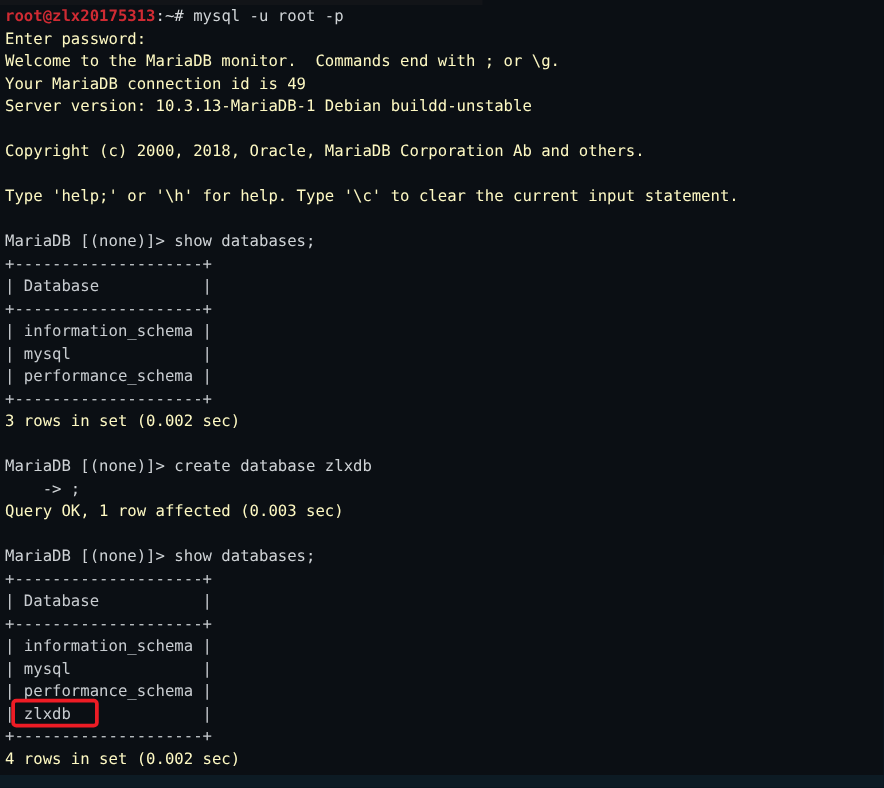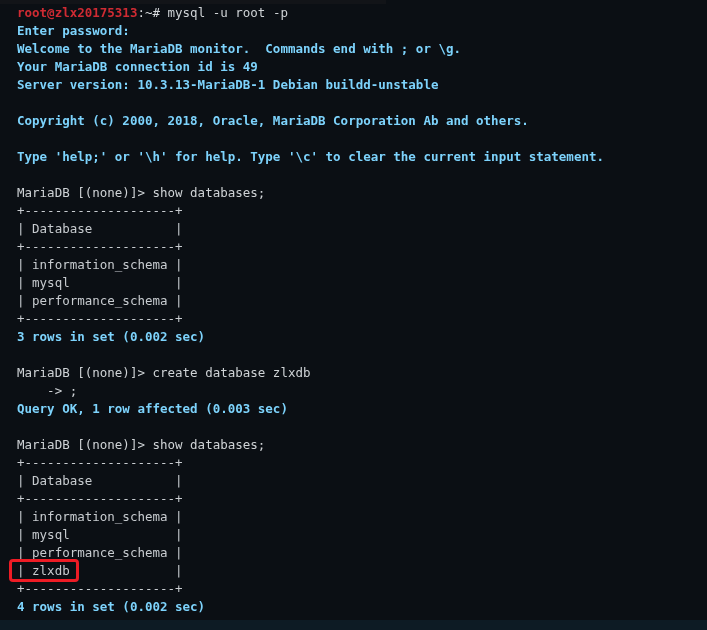--- a/index.html
+++ b/index.html
@@ -89,25 +89,25 @@
     left: 0;
     top: 4px;
     width: 707px;
     font-size: 12.5px;
     line-height: 18px;
     white-space: pre;
     color: #d6d9dc;
   }
   #term-body .line {
     height: 18px;
-    padding-left: 17px;
+    padding-left: 4px;
   }
   .c-prompt   { color: #cf2b33; font-weight: bold; }
   .c-path     { color: #d6d9dc; }
-  .c-bold     { color: #7dd3fc; font-weight: bold; text-align: right; }
+  .c-bold     { color: #fef9c3; font-weight: normal; text-align: right; }
   .c-plain    { color: #cfd3d6; }
   .c-table    { color: #c8ccd0; }
 
   
   #zlxdb-highlight {
     position: absolute;
     left: 9px;
     top: 559px;
     width: 70px;
     height: 23px;

